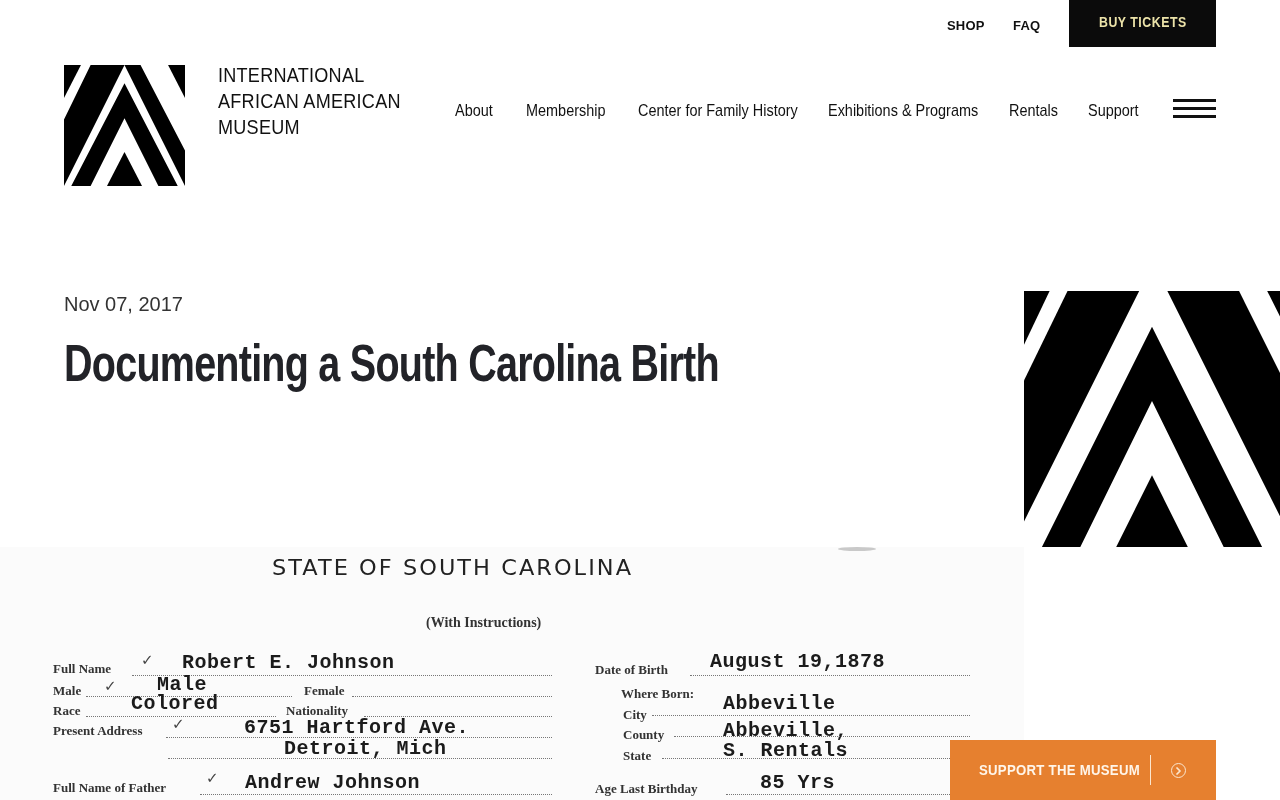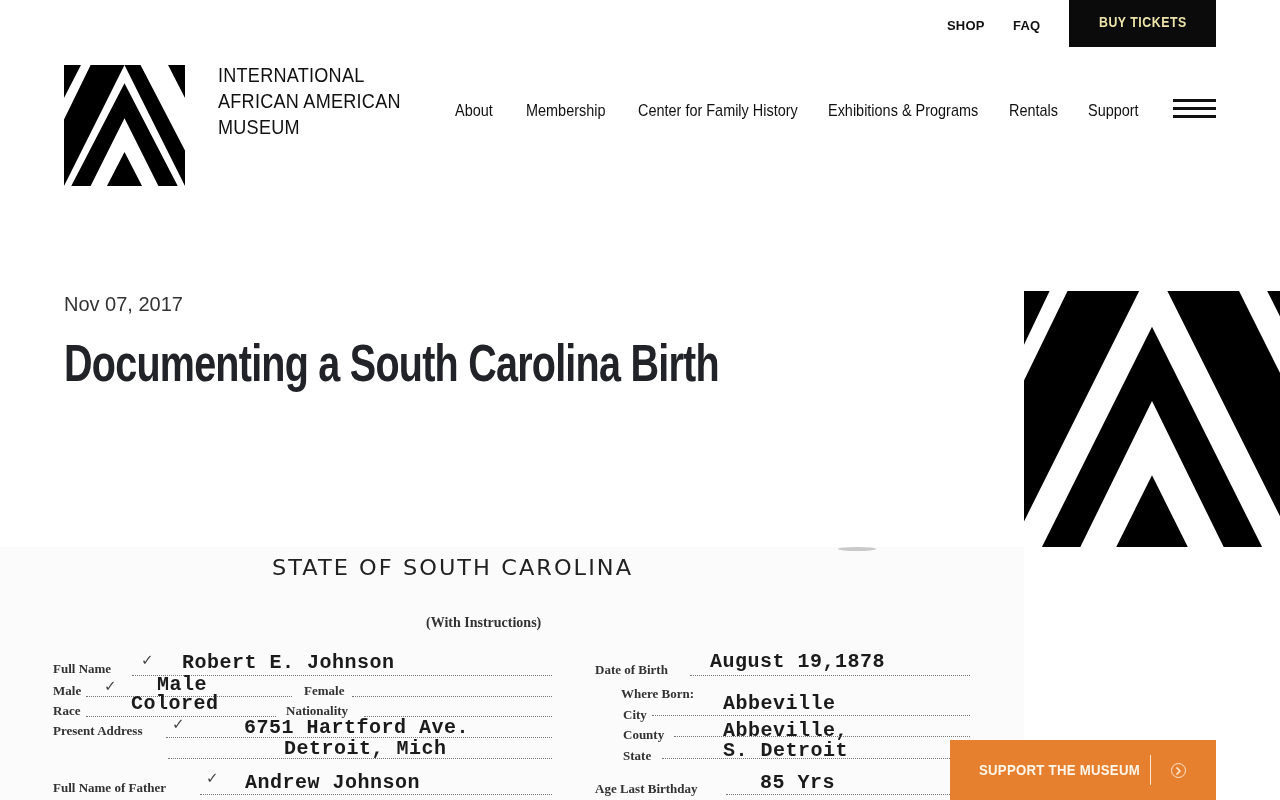--- a/index.html
+++ b/index.html
@@ -236,21 +236,21 @@
 
   <div class="cert-label" style="left:623px;top:160px;">City</div>
   <div class="cert-value" style="left:723px;top:145px;">Abbeville</div>
   <div class="cert-line" style="left:652px;top:168px;width:318px;"></div>
 
   <div class="cert-label" style="left:623px;top:180px;">County</div>
   <div class="cert-value" style="left:723px;top:172px;">Abbeville,</div>
   <div class="cert-line" style="left:674px;top:189px;width:296px;"></div>
 
   <div class="cert-label" style="left:623px;top:201px;">State</div>
-  <div class="cert-value" style="left:723px;top:192px;">S. Detroit</div>
+  <div class="cert-value" style="left:723px;top:192px;">S. Rentals</div>
   <div class="cert-line" style="left:662px;top:211px;width:308px;"></div>
 
   <div class="cert-label" style="left:595px;top:234px;text-align:right;">Age Last Birthday</div>
   <div class="cert-value" style="left:760px;top:224px;">85 Yrs</div>
   <div class="cert-line" style="left:726px;top:247px;width:244px;"></div>
 </div>
 
 
 <a class="support-cta">
   <span class="support-label">SUPPORT THE MUSEUM</span>

